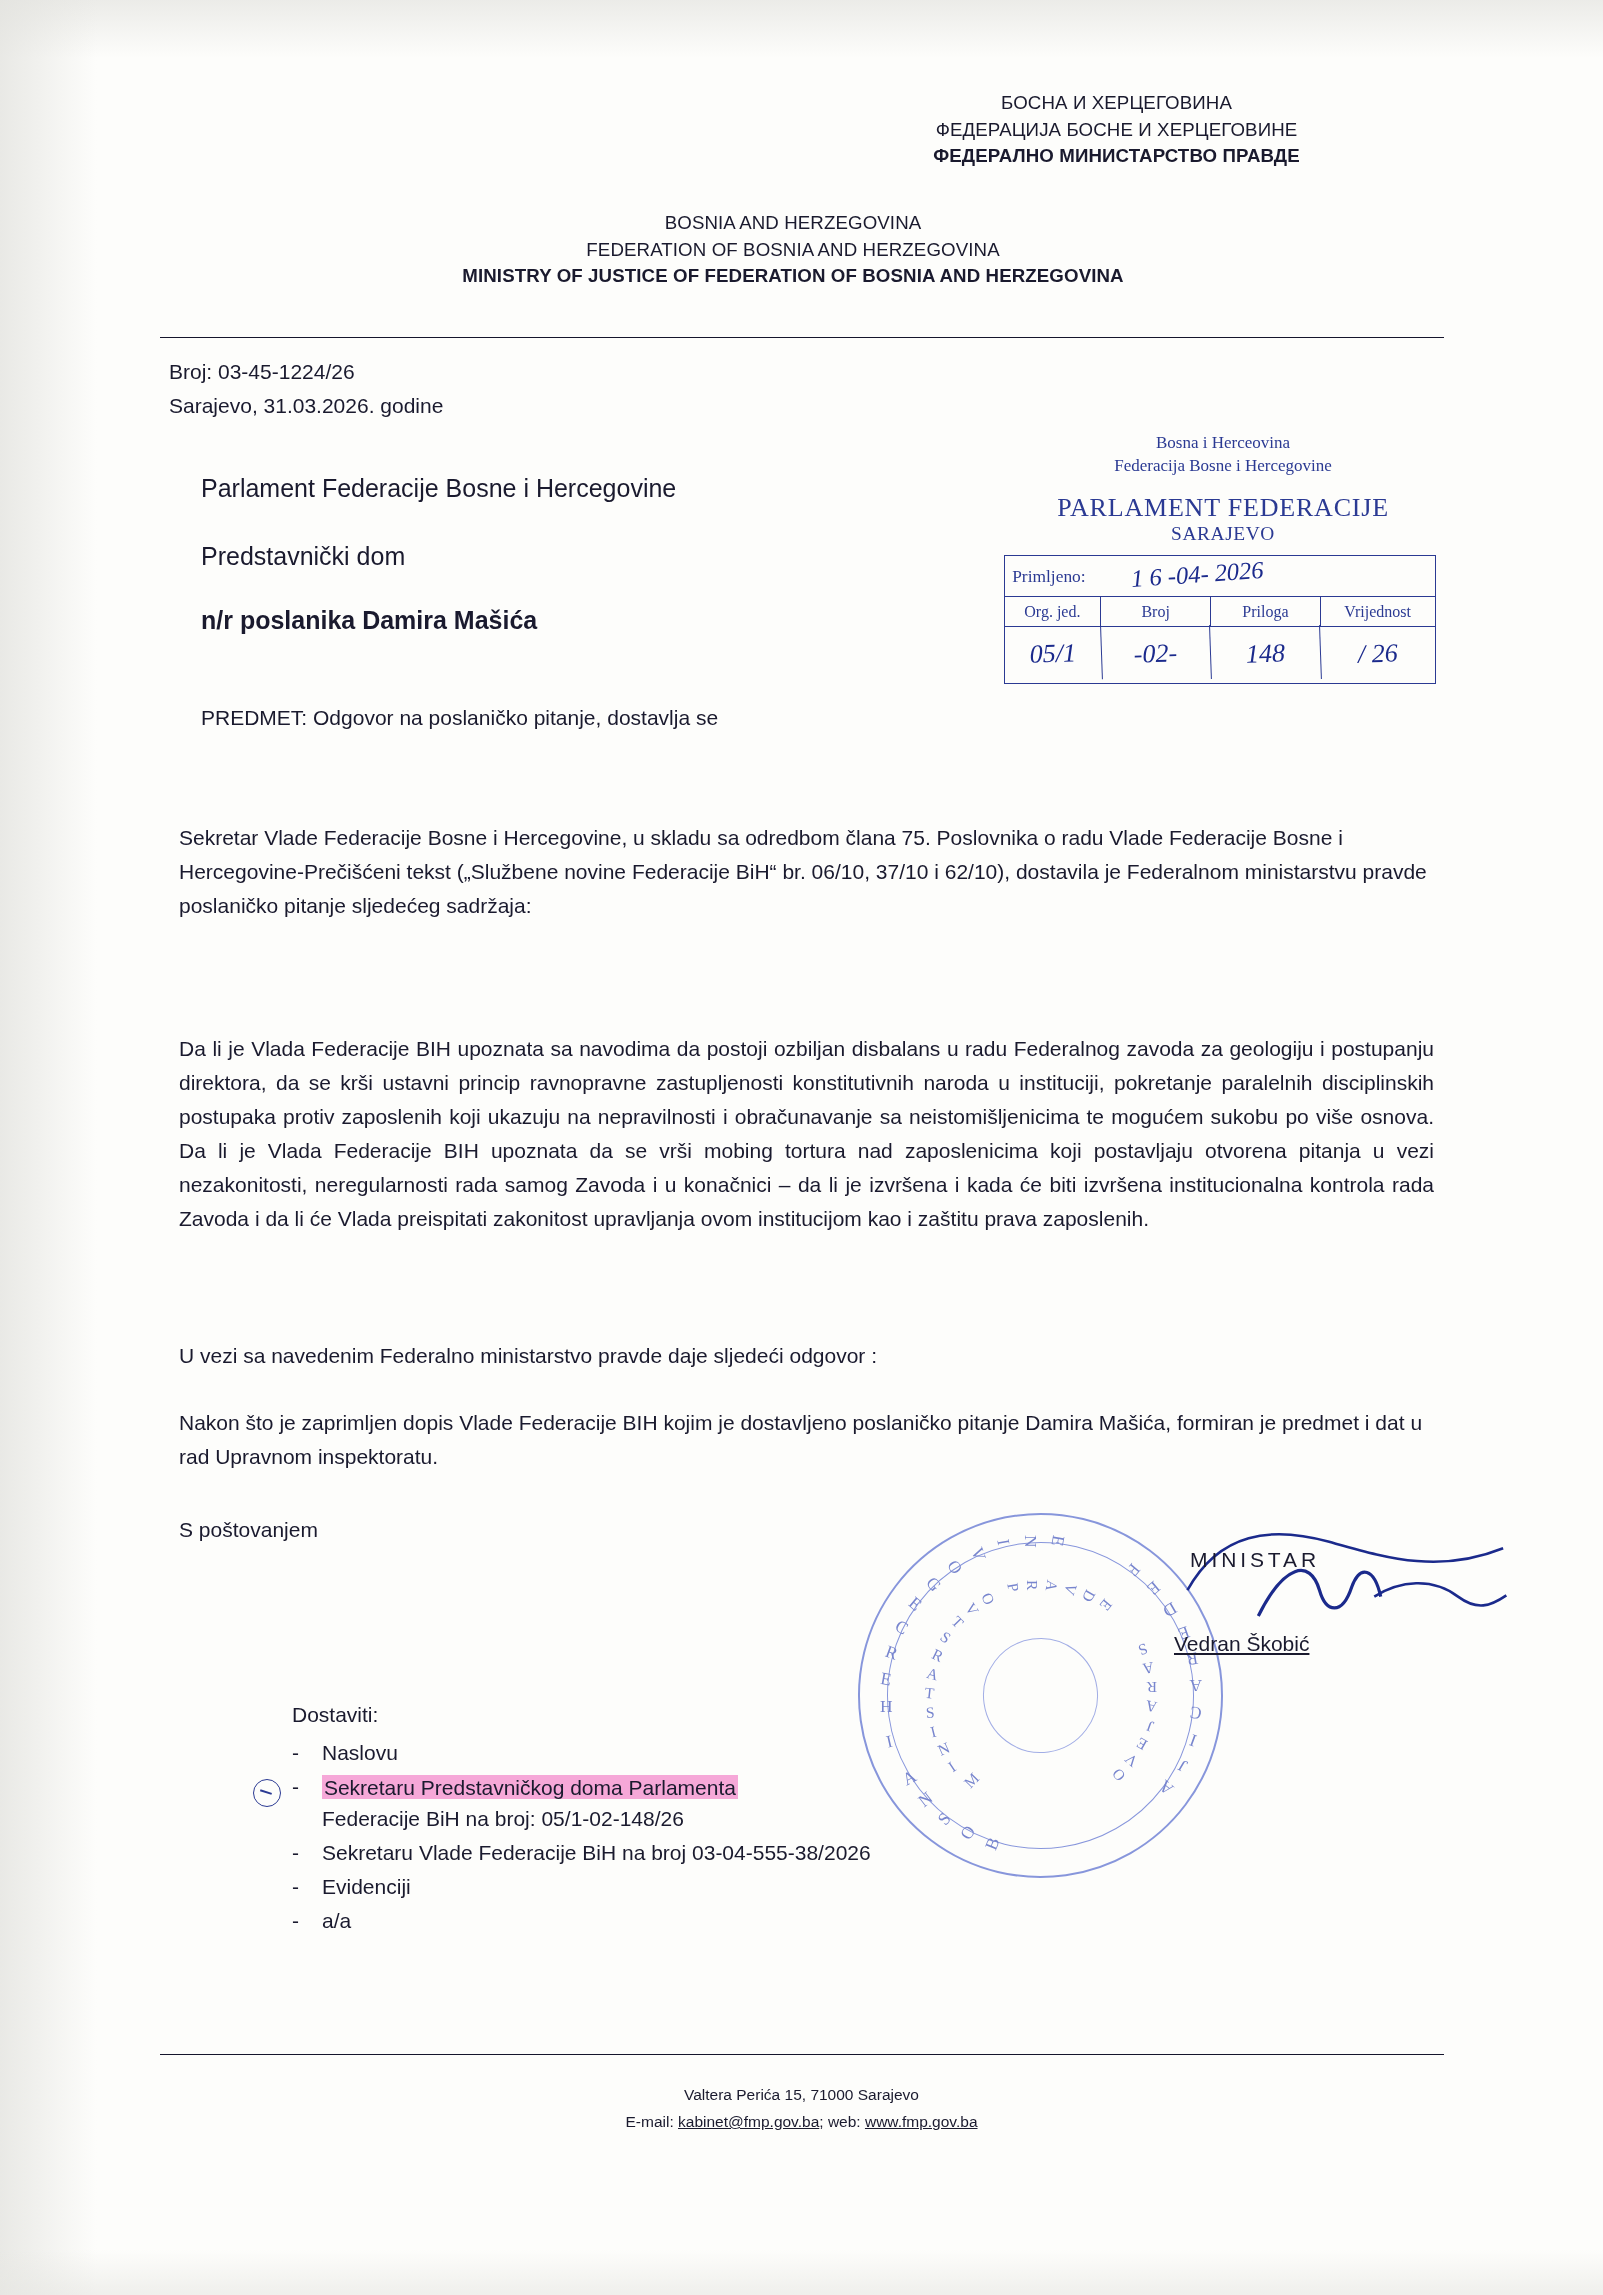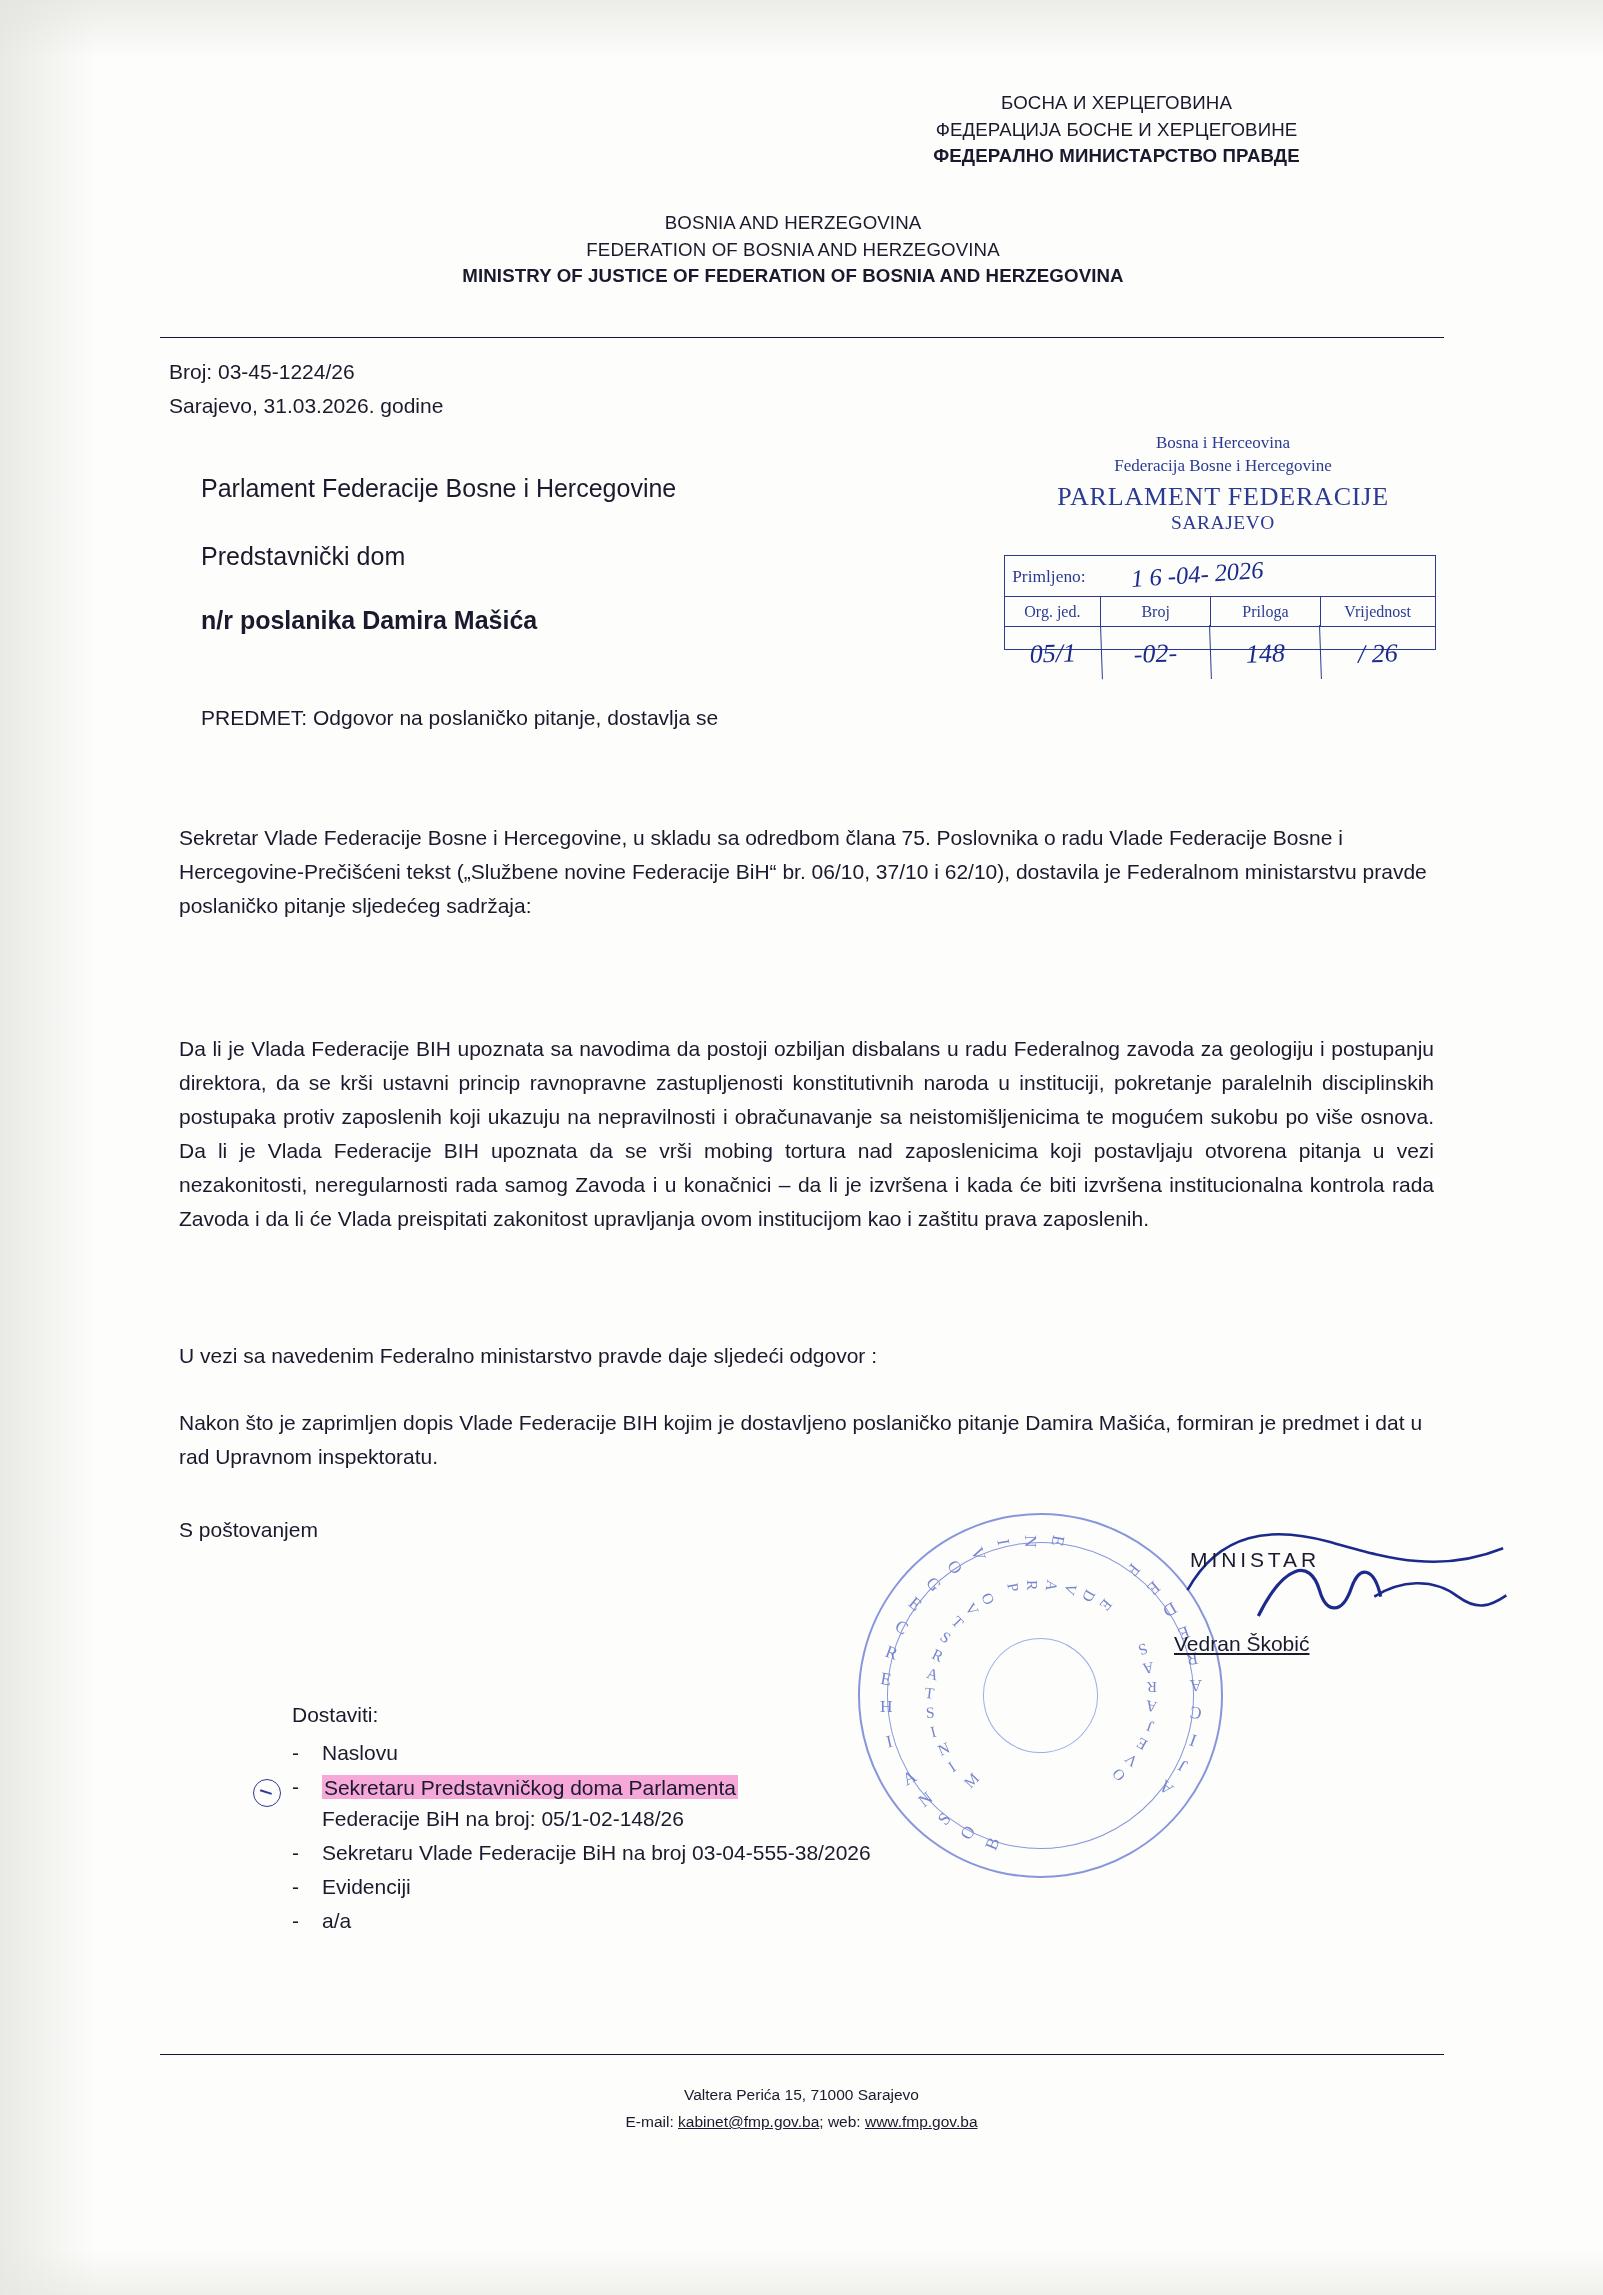--- a/index.html
+++ b/index.html
@@ -109,28 +109,28 @@
     width: 452px;
     height: 258px;
   }
   .stamp-head {
     text-align: center;
     font-family: "Liberation Serif", serif;
     color: #2b3a93;
   }
   .stamp-head .s1 { font-size: 17px; line-height: 1.35; }
   .stamp-head .s2 { font-size: 17px; line-height: 1.35; }
-  .stamp-head .s3 { font-size: 26px; letter-spacing: 0.8px; margin-top: 4px; }
+  .stamp-head .s3 { font-size: 26px; letter-spacing: 0.8px; margin-top: 15px; }
   .stamp-head .s4 { font-size: 19.4px; letter-spacing: 0.6px; text-align: center; }
   .stamp-grid {
     position: absolute;
     left: 6.5px;
     top: 123px;
     width: 432px;
-    height: 95px;
+    height: 129px;
     border: 1.3px solid #2b3a93;
     box-sizing: border-box;
     color: #2b3a93;
   }
   .stamp-row-1 {
     height: 41px;
     border-bottom: 1.3px solid #2b3a93;
     display: flex;
     align-items: center;
     box-sizing: border-box;

